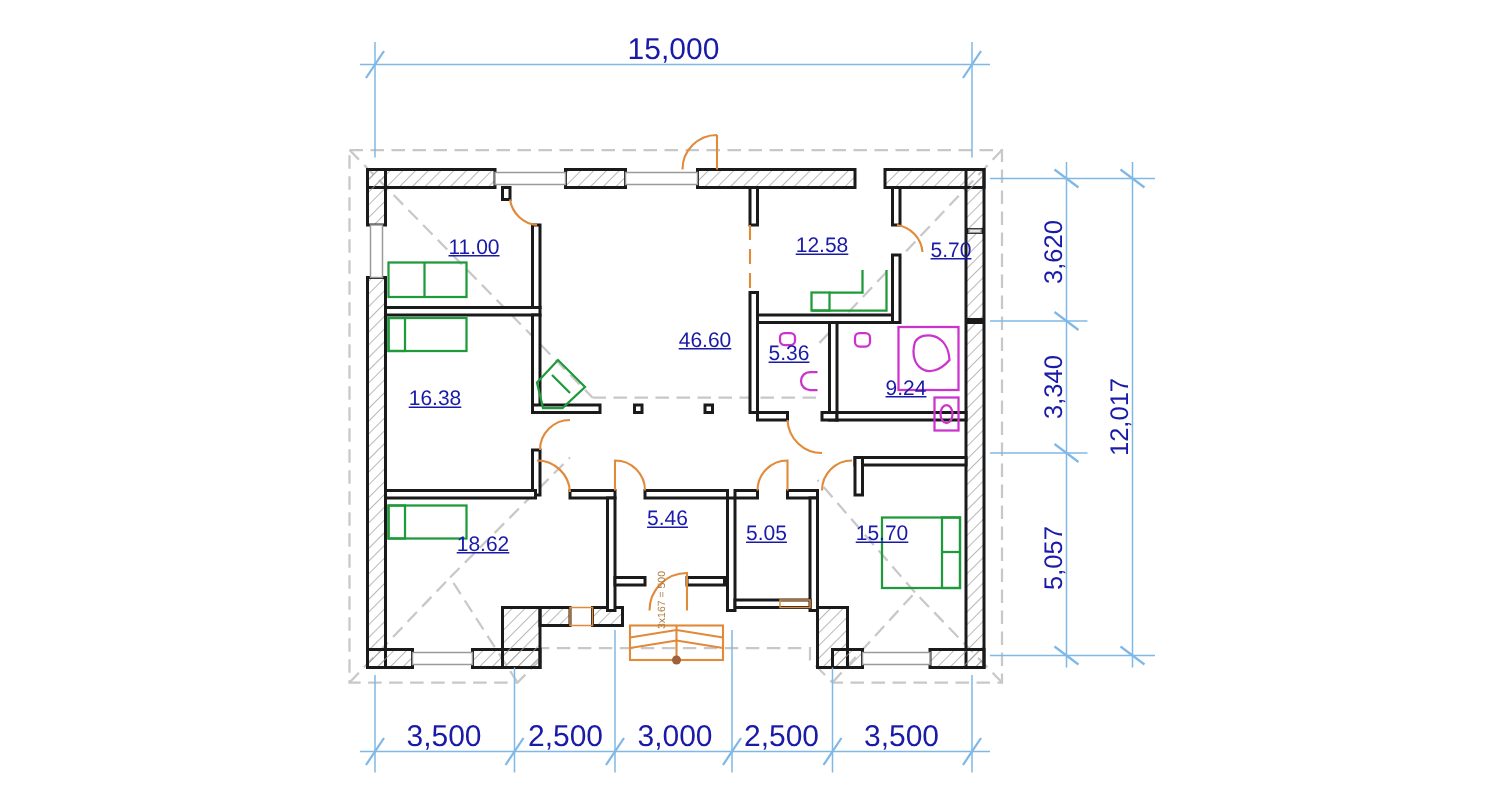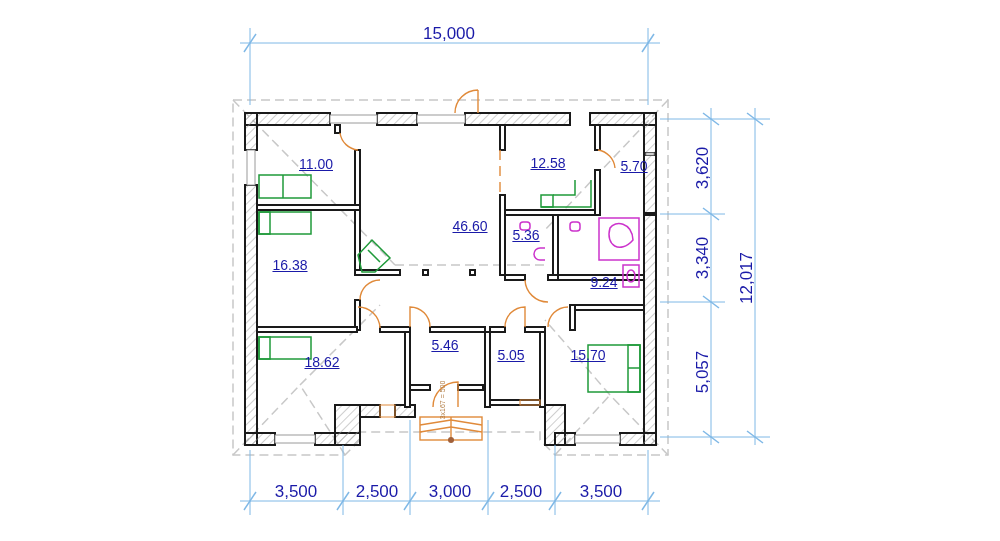--- a/index.html
+++ b/index.html
@@ -1,19 +1,19 @@
 <!DOCTYPE html>
 <html><head>
 <meta charset="utf-8">
 <style>
   html,body{margin:0;padding:0;background:#ffffff;}
   body{width:1000px;height:541px;position:relative;overflow:hidden;font-family:"Liberation Sans",sans-serif;}
   #plan{position:absolute;left:0;top:0;width:1000px;height:541px;}
   .lbl{position:absolute;color:#1a1aa8;font-size:14px;text-decoration:underline;text-decoration-color:#1a1aa8;white-space:nowrap;transform:translate(-50%,-50%);}
-  .dim{position:absolute;color:#1a1aa8;font-size:17px;white-space:nowrap;transform:translate(-50%,-50%);}
+  .dim{position:absolute;color:#1a1aa8;font-size:20px;white-space:nowrap;transform:translate(-50%,-50%);}
   .dimv{position:absolute;color:#1a1aa8;font-size:17px;white-space:nowrap;transform:translate(-50%,-50%) rotate(-90deg);}
   .stairtxt{position:absolute;color:#b07a40;font-size:7px;white-space:nowrap;transform:translate(-50%,-50%) rotate(-90deg);}
 </style>
 </head>
 <body>
 
 <svg id="plan" viewBox="0 0 1000 541" xmlns="http://www.w3.org/2000/svg">
   <defs>
     <pattern id="hatch" width="6" height="6" patternUnits="userSpaceOnUse" patternTransform="rotate(45)">
       <line x1="0" y1="0" x2="0" y2="6" stroke="#a0a0a0" stroke-width="1"></line>
@@ -198,19 +198,19 @@
 <div class="dimv" style="left:703px;top:258px;">3,340</div>
 <div class="dimv" style="left:703px;top:372px;">5,057</div>
 <div class="dimv" style="left:747px;top:278px;">12,017</div>
 
 <div class="lbl" style="left:316px;top:164px;">11.00</div>
 <div class="lbl" style="left:290px;top:265px;text-align:right;">16.38</div>
 <div class="lbl" style="left:470px;top:226px;">46.60</div>
 <div class="lbl" style="left:548px;top:163px;">12.58</div>
 <div class="lbl" style="left:618px;top:166px;margin-left:16px;">5.70</div>
 <div class="lbl" style="left:526px;top:235px;">5.36</div>
-<div class="lbl" style="left:604px;top:258px;margin-top:24px;">9.24</div>
+<div class="lbl" style="left:604px;top:258px;">9.24</div>
 <div class="lbl" style="left:322px;top:362px;">18.62</div>
 <div class="lbl" style="left:445px;top:345px;">5.46</div>
 <div class="lbl" style="left:511px;top:355px;">5.05</div>
 <div class="lbl" style="left:588px;top:355px;">15.70</div>
 
 <div class="stairtxt" style="left:442px;top:400px;">3x167 = 500</div>
 
 </body></html>

